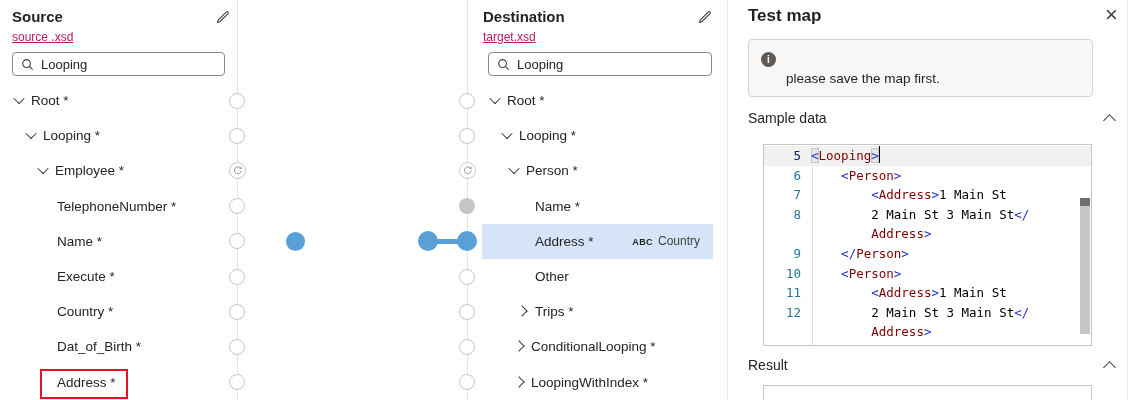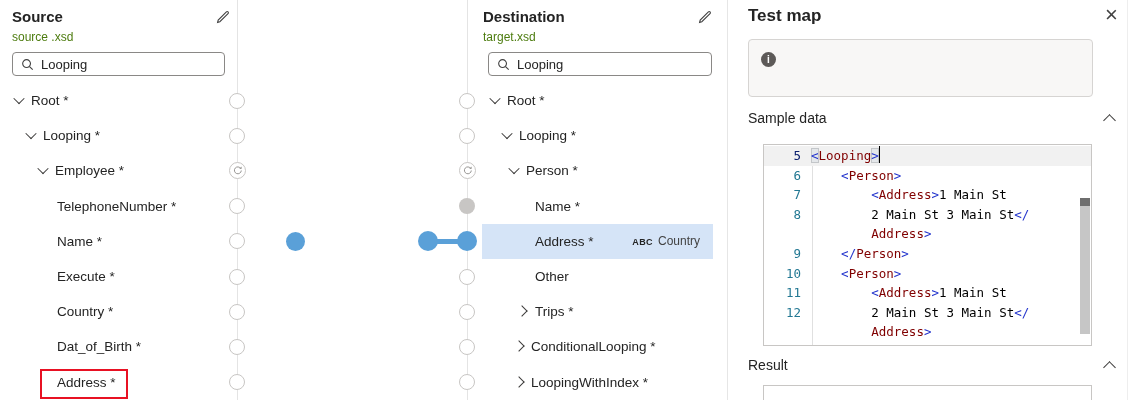--- a/index.html
+++ b/index.html
@@ -1,20 +1,20 @@
 <!DOCTYPE html>
 <html><head>
 <meta charset="utf-8">
 <style>
   html,body{margin:0;padding:0;background:#fff;}
   .stage{position:relative;width:1130px;height:400px;background:#fff;overflow:hidden;
          font-family:"Liberation Sans",sans-serif;color:#242424;}
   .rail{position:absolute;top:0;bottom:0;width:1px;background:#e4e4e4;}
   .panel-title{position:absolute;font-size:15px;font-weight:700;}
-  .panel-sub{position:absolute;font-size:12px;color:#4d7c0f;}
+  .panel-sub{position:absolute;font-size:12px;color:#be185d;text-decoration:underline;}
   .searchbox{position:absolute;height:24px;border:1px solid #8a8886;border-radius:4px;
              display:flex;align-items:center;gap:7px;padding-left:8px;box-sizing:border-box;background:#fff;}
   .searchbox input{border:none;outline:none;font-family:"Liberation Sans",sans-serif;
                    font-size:13px;color:#242424;width:150px;background:transparent;padding:0;}
   .trow{position:absolute;height:35px;display:flex;align-items:center;font-size:13.5px;color:#242424;cursor:default;}
   .cv{display:inline-block;width:7px;height:7px;border-right:1.4px solid #3b3a39;border-bottom:1.4px solid #3b3a39;}
   .cv.down{transform:rotate(45deg) translate(-1px,-1px);}
   .cv.right{transform:rotate(-45deg);}
   .cv.up{border:none;border-left:1.4px solid #3b3a39;border-top:1.4px solid #3b3a39;width:8px;height:8px;transform:rotate(45deg);}
   .chevbox{position:absolute;width:14px;height:14px;display:flex;align-items:center;justify-content:center;}
@@ -232,20 +232,21 @@
 
   <div class="dot" style="left:286px;top:232px;width:19px;height:19px;"></div>
   <div class="dot" style="left:418px;top:231px;width:20px;height:20px;"></div>
   <div class="conn-line" style="left:428px;top:239px;width:39px;"></div>
 
   <div class="tm-title" style="left:748px;top:6px;">Test map</div>
   <div class="closex" style="left:1105px;top:6px;">×</div>
 
   <div class="banner" style="left:748px;top:39px;width:345px;height:58px;"></div>
   <div class="infoicon" style="left:761px;top:52px;">i</div>
+  <div class="bannertext" style="left:786px;top:69px;">please save the map first.</div>
 
   <div class="sectlabel" style="left:748px;top:110px;">Sample data</div>
   <div class="chevbox" style="left:1102px;top:113px;">
       <span class="cv up"></span>
     </div>
 
   <div class="editor" id="sample-editor" style="left:763px;top:144px;width:329px;height:202px;">
     <div class="iguide" style="left:48px;top:20px;bottom:0;"></div>
     <div class="sb-thumb" style="right:1px;top:53px;width:10px;height:136px;"></div>
     <div class="sb-mark" style="right:1px;top:53px;width:10px;height:8px;"></div>

